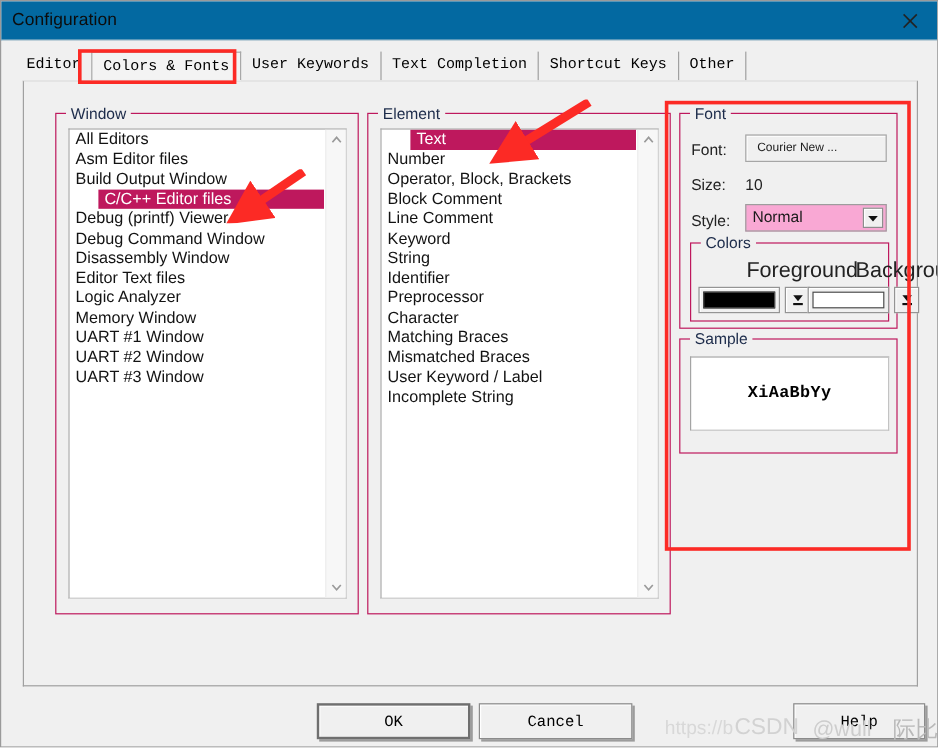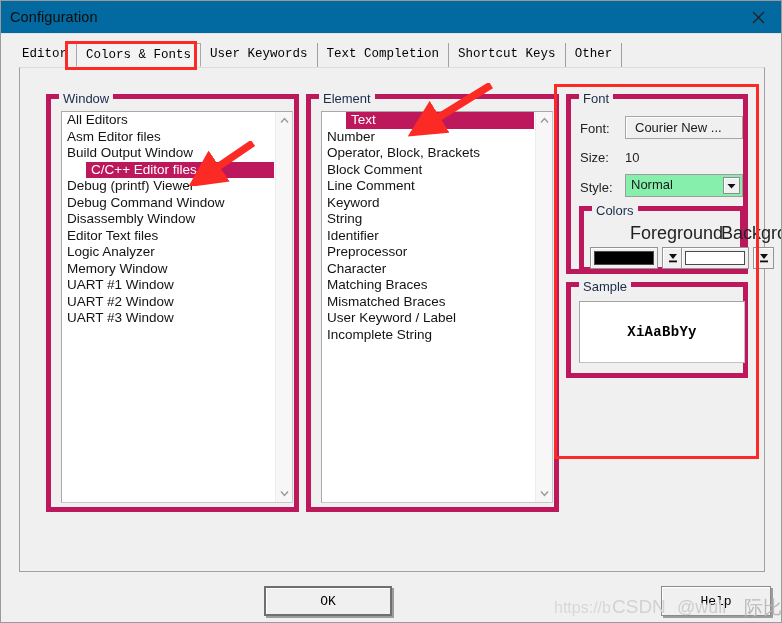--- a/index.html
+++ b/index.html
@@ -94,21 +94,21 @@
     height: 505px;
     background: #f0f0f0;
     border: 1px solid #a0a0a0;
     border-top-color: #dcdcdc;
     box-sizing: border-box;
   }
 
   
   .group {
     position: absolute;
-    border: 5px solid #be185d;
+    border: 1px solid #be185d;
     box-sizing: border-box;
   }
   .group-title {
     position: absolute;
     top: -8px;
     left: 8px;
     background: #f0f0f0;
     padding: 0 4px;
     font-size: 13px;
     color: #1c2b4a;
@@ -174,36 +174,36 @@
     font-size: 13px;
     color: #222;
     font-family: "Liberation Sans", sans-serif;
   }
   .btn-font {
     position: absolute;
     background: #f0f0f0;
     border: 1px solid #a6a6a6;
     box-shadow: inset 1px 1px 0 #ffffff;
     box-sizing: border-box;
-    font-size: 13px;
+    font-size: 10px;
     color: #1a1a1a;
     padding-left: 9px;
     line-height: 21px;
     cursor: pointer;
     font-family: "Liberation Sans", sans-serif;
   }
   .value-text {
     position: absolute;
     font-size: 13px;
     color: #222;
     font-family: "Liberation Sans", sans-serif;
   }
   .combo {
     position: absolute;
-    background: #86efac;
+    background: #f9a8d4;
     border: 1px solid #9d9d9d;
     box-sizing: border-box;
     cursor: pointer;
     padding-left: 22px;
   }
   .combo-text {
     position: absolute;
     left: 5px; top: 2px;
     font-size: 13px;
     color: #1a1a1a;
@@ -496,20 +496,21 @@
     <div class="group" style="left:546px; top:214px; width:182px; height:96px;">
       <div class="group-title">Sample</div>
       <div class="sample-box" style="left:8px; top:14px; width:166px; height:62px;">
         <span class="sample-text">XiAaBbYy</span>
       </div>
     </div>
 
   </div>
 
   <div class="dlg-btn default" style="left:263px; top:585px; width:128px; height:30px;">OK</div>
+  <div class="dlg-btn" style="left:398px; top:585px; width:128px; height:30px;">Cancel</div>
   <div class="dlg-btn" style="left:660px; top:585px; width:110px; height:30px;">Help</div>
 
   <div class="watermark" style="left:553px; top:592px; width:230px; height:26px;">
     <span class="wm-url">https://b</span>
     <span class="wm-csdn">CSDN</span>
     <span class="wm-user">@wull</span>
     <span class="wm-cn">际比白</span>
   </div>
 
   <div class="anno-rect" style="left: 64px; top: 40px; width: 132px; height: 29px; border-color: rgb(252, 42, 37);"></div>

